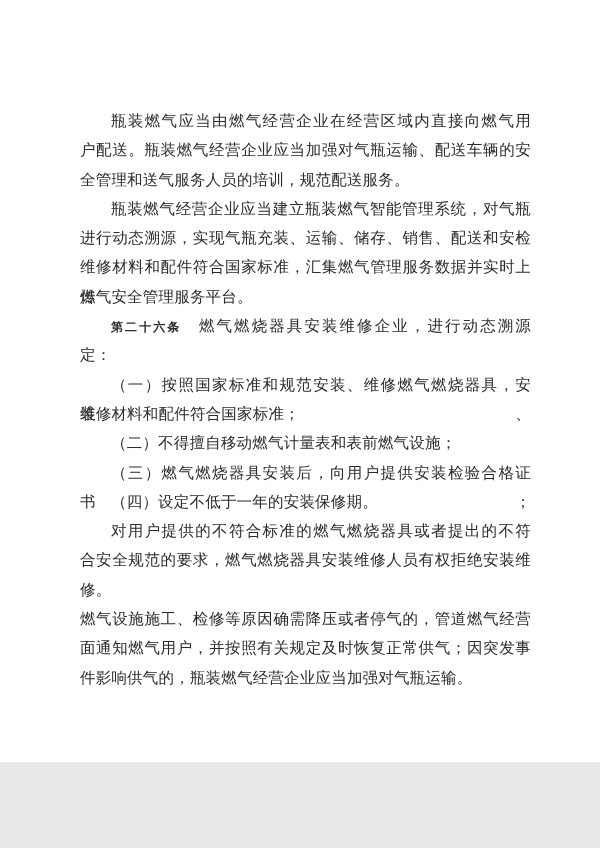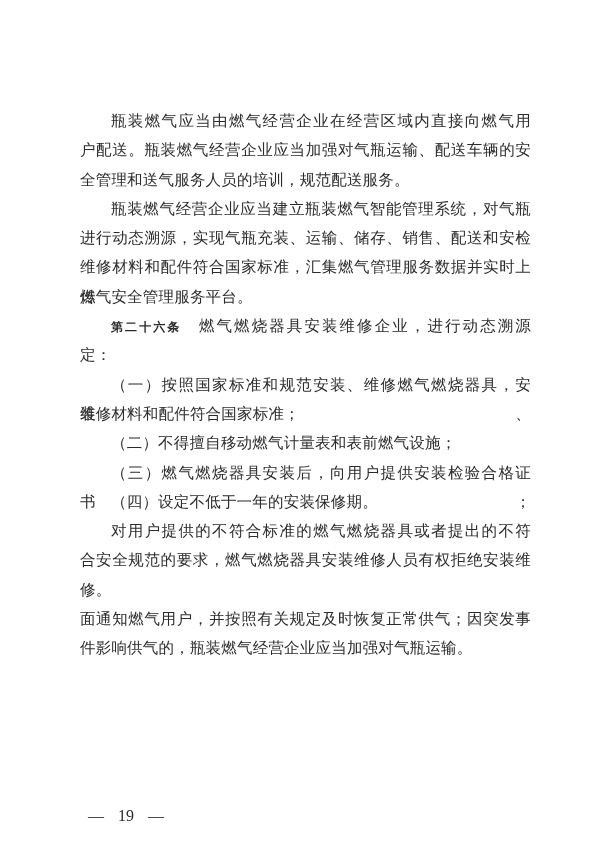--- a/index.html
+++ b/index.html
@@ -3,21 +3,21 @@
 <meta charset="utf-8">
 <style>
   html, body {
     margin: 0;
     padding: 0;
     background: #e8e8e8;
   }
   .page {
     position: relative;
     width: 600px;
-    height: 848px;
+    height: 762px;
     margin: 0 auto;
     background: #ffffff;
     overflow: hidden;
     font-family: "Liberation Serif", "DejaVu Serif", serif;
     color: #2b2b2b;
   }
   .doc-body {
     position: absolute;
     left: 80px;
     top: 106px;
@@ -70,20 +70,21 @@
       <div class="line indent justify"><span class="article-no">第二十六条</span><span>　燃气燃烧器具安装维修企业，进行动态溯源</span></div>
       <div class="line">定：</div>
       <div class="line indent justify">（一）按照国家标准和规范安装、维修燃气燃烧器具，安装、</div>
       <div class="line">维修材料和配件符合国家标准；</div>
       <div class="line indent">（二）不得擅自移动燃气计量表和表前燃气设施；</div>
       <div class="line indent justify">（三）燃气燃烧器具安装后，向用户提供安装检验合格证书；</div>
       <div class="line indent">（四）设定不低于一年的安装保修期。</div>
       <div class="line indent justify">对用户提供的不符合标准的燃气燃烧器具或者提出的不符</div>
       <div class="line justify">合安全规范的要求，燃气燃烧器具安装维修人员有权拒绝安装维</div>
       <div class="line">修。</div>
+      <div class="line justify">燃气设施施工、检修等原因确需降压或者停气的，管道燃气经营</div>
       <div class="line justify">面通知燃气用户，并按照有关规定及时恢复正常供气；因突发事</div>
       <div class="line">件影响供气的，瓶装燃气经营企业应当加强对气瓶运输。</div>
     </div>
   <div class="footer">
     <span>—</span>
     <span>19</span>
     <span>—</span>
   </div>
 </div>
 

